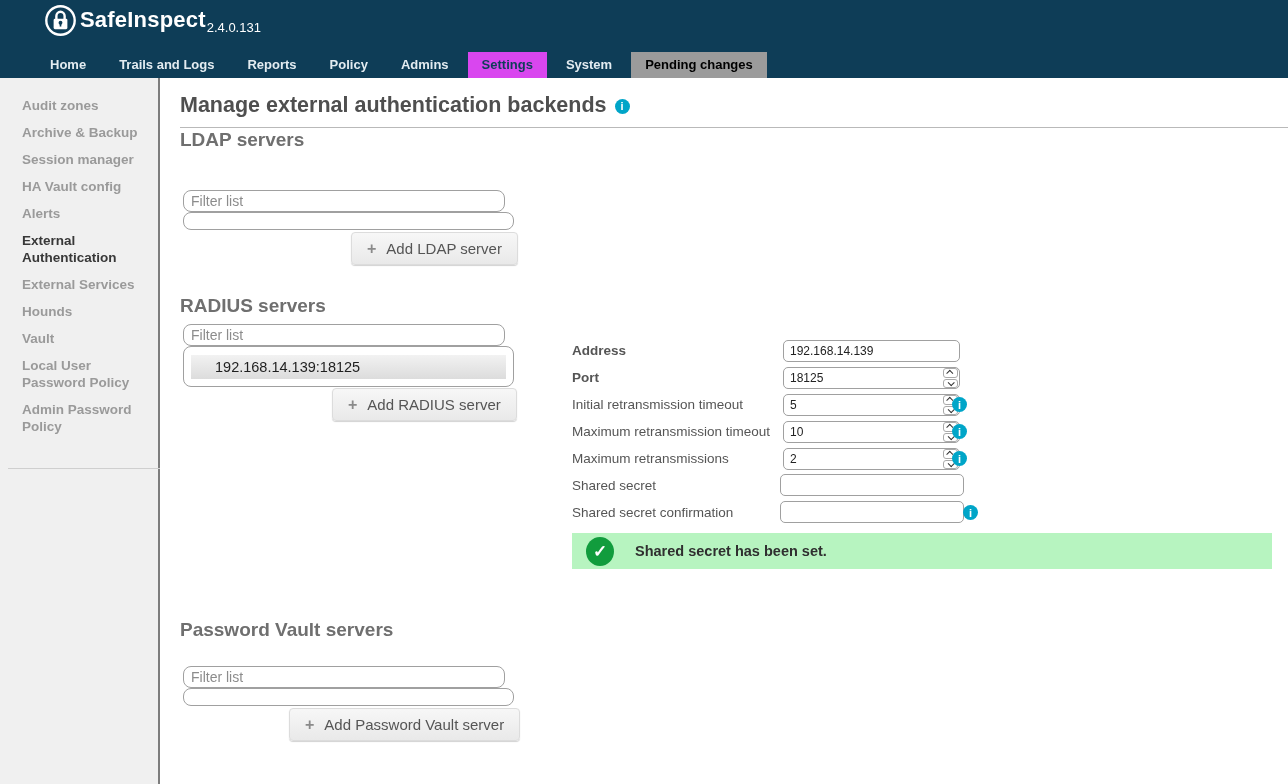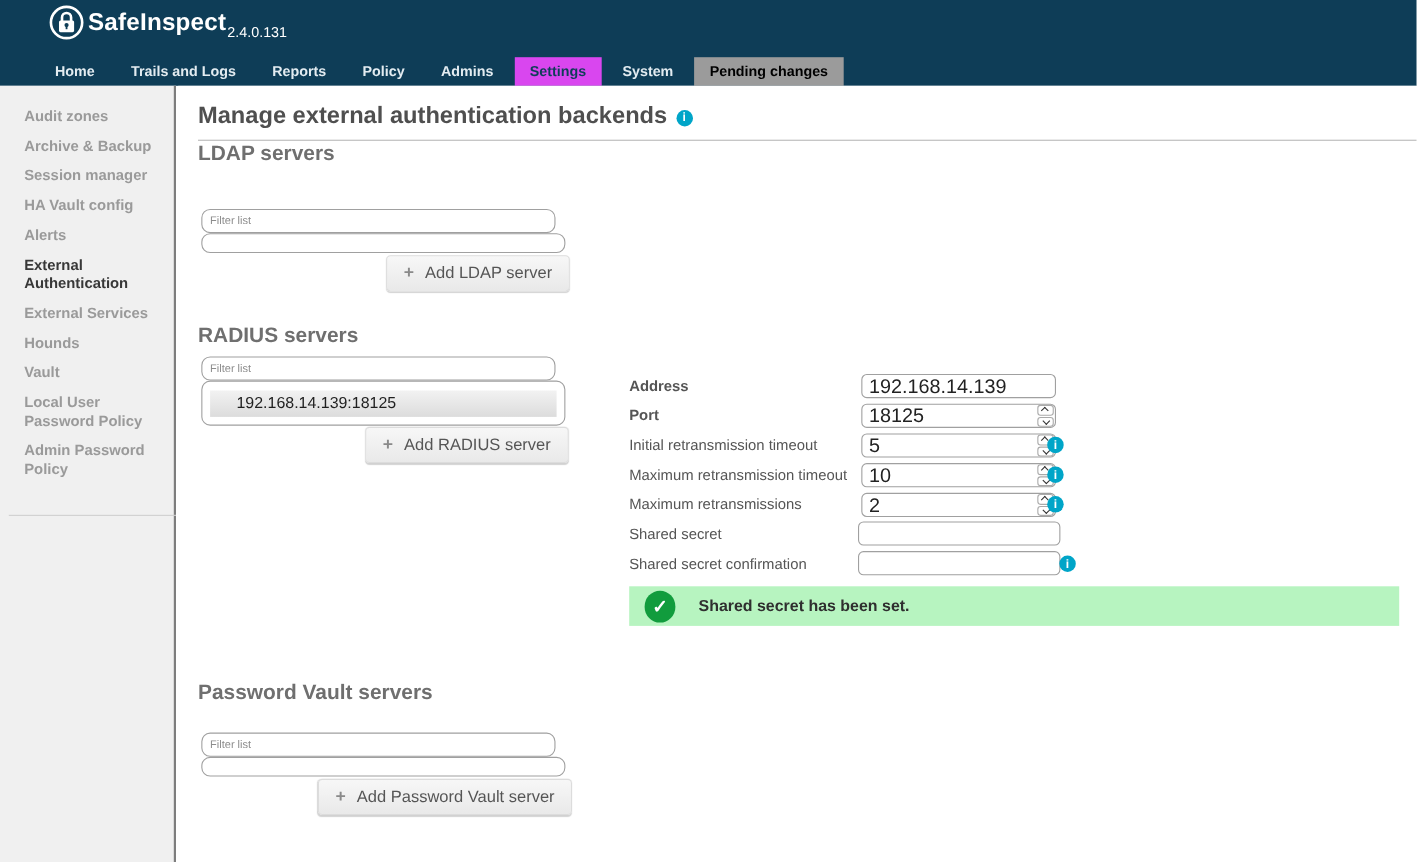--- a/index.html
+++ b/index.html
@@ -1,21 +1,21 @@
 <!DOCTYPE html>
 <html><head>
 <meta charset="utf-8">
 <style>
   * { margin:0; padding:0; box-sizing:border-box; }
   html,body { width:1288px; height:784px; background:#fff; font-family:"Liberation Sans", sans-serif; }
   #app { position:relative; width:1288px; height:784px; overflow:hidden; background:#fff; }
 
   
   .header { position:absolute; left:0; top:0; width:1288px; height:78px; background:#0e3d57; }
-  .logo { position:absolute; left:44px; top:2px; display:flex; align-items:flex-end; }
+  .logo { position:absolute; left:44px; top:2px; display:flex; align-items:center; }
   .logo-icon { width:33px; height:33px; margin-top:2px; }
   .brand { color:#fff; font-size:22px; font-weight:bold; letter-spacing:0.2px; line-height:34px; margin-left:3px; }
   .version { color:#fff; font-size:13px; margin-top:16px; margin-left:1px; }
   .nav { position:absolute; left:36px; bottom:0; display:flex; align-items:flex-end; }
   .tab { height:26px; line-height:26px; padding:0 14px; margin-right:5px; font-size:13px; font-weight:bold;
          color:#e3ecf1; cursor:pointer; white-space:nowrap; }
   .tab.active { background:#d946ef; color:#0e3d57; }
   .tab.pending { background:#9b9b9b; color:#000000; }
 
   
@@ -28,41 +28,41 @@
   .side-divider { border:0; border-top:1px solid #cfcfcf; margin-top:33px; margin-left:8px; width:152px; }
 
   
   .main { position:absolute; left:162px; top:78px; width:1126px; height:706px; background:#fff; }
   .page-title { position:absolute; left:18px; top:15px; font-size:21.5px; color:#4f4f4f; }
   .title-info { display:inline-block; vertical-align:2px; margin-left:8px; }
   .title-rule { position:absolute; left:18px; top:49px; width:1108px; border:0; border-top:1px solid #b9b9b9; }
   .section-heading { position:absolute; font-size:19px; color:#6f6f6f; }
 
   .filter-input { position:absolute; width:322px; height:22px; border:1px solid #a0a0a0; border-radius:8px;
-                  padding:0 7px; font-size:10px; color:#333; outline:none; font-family:"Liberation Sans",sans-serif; }
+                  padding:0 7px; font-size:14px; color:#333; outline:none; font-family:"Liberation Sans",sans-serif; }
   .filter-input::placeholder { color:#8c8c8c; opacity:1; }
   .listbox { position:absolute; border:1px solid #a0a0a0; border-radius:8px; background:#fff; }
   .listbox.empty { width:331px; height:18px; }
   .listbox.filled { width:331px; height:41px; padding:8px 7px; }
   .list-item { height:24px; line-height:24px; padding-left:24px; font-size:14.5px; color:#1f1f1f;
                background:linear-gradient(#f2f2f2,#dcdcdc); cursor:pointer; }
 
   .btn { position:absolute; height:33px; border:1px solid #dcdcdc; border-radius:4px;
          background:linear-gradient(#f7f7f7,#e9e9e9); box-shadow:0 1px 1px rgba(0,0,0,0.18);
          display:flex; align-items:center; padding:0 15px; cursor:pointer; }
   .btn .plus { color:#8a8a8a; font-size:16px; font-weight:bold; margin-right:10px; line-height:1; }
   .btn .btn-label { color:#555; font-size:15px; white-space:nowrap; }
 
   
   .form-label { position:absolute; left:410px; font-size:13.5px; color:#555; }
   .form-label.bold { font-weight:bold; }
   .input-wrap { position:absolute; left:621px; width:177px; height:22px; }
   .input-wrap.wide { left:618px; width:184px; }
   .form-input { width:100%; height:22px; border:1px solid #a0a0a0; border-radius:5px; padding:0 6px;
-                font-size:18px; color:#222; outline:none; font-family:"Liberation Sans",sans-serif; }
+                font-size:12px; color:#222; outline:none; font-family:"Liberation Sans",sans-serif; }
   .spinner { position:absolute; right:2px; top:1px; display:flex; flex-direction:column; gap:1px; }
   .spin-btn { width:15px; height:9.5px; border:1px solid #aaa; border-radius:3px; background:#fff;
               display:flex; align-items:center; justify-content:center; cursor:pointer; }
   .chev { width:5px; height:5px; border-left:1.6px solid #333; border-top:1.6px solid #333; }
   .chev.up { transform:rotate(45deg) translate(0px,1px); }
   .chev.down { transform:rotate(225deg) translate(0px,1px); }
 
   .info-badge { display:inline-flex; width:15px; height:15px; border-radius:50%; background:#00a5c8;
                 color:#fff; font-size:11px; font-weight:bold; align-items:center; justify-content:center;
                 font-style:normal; }

